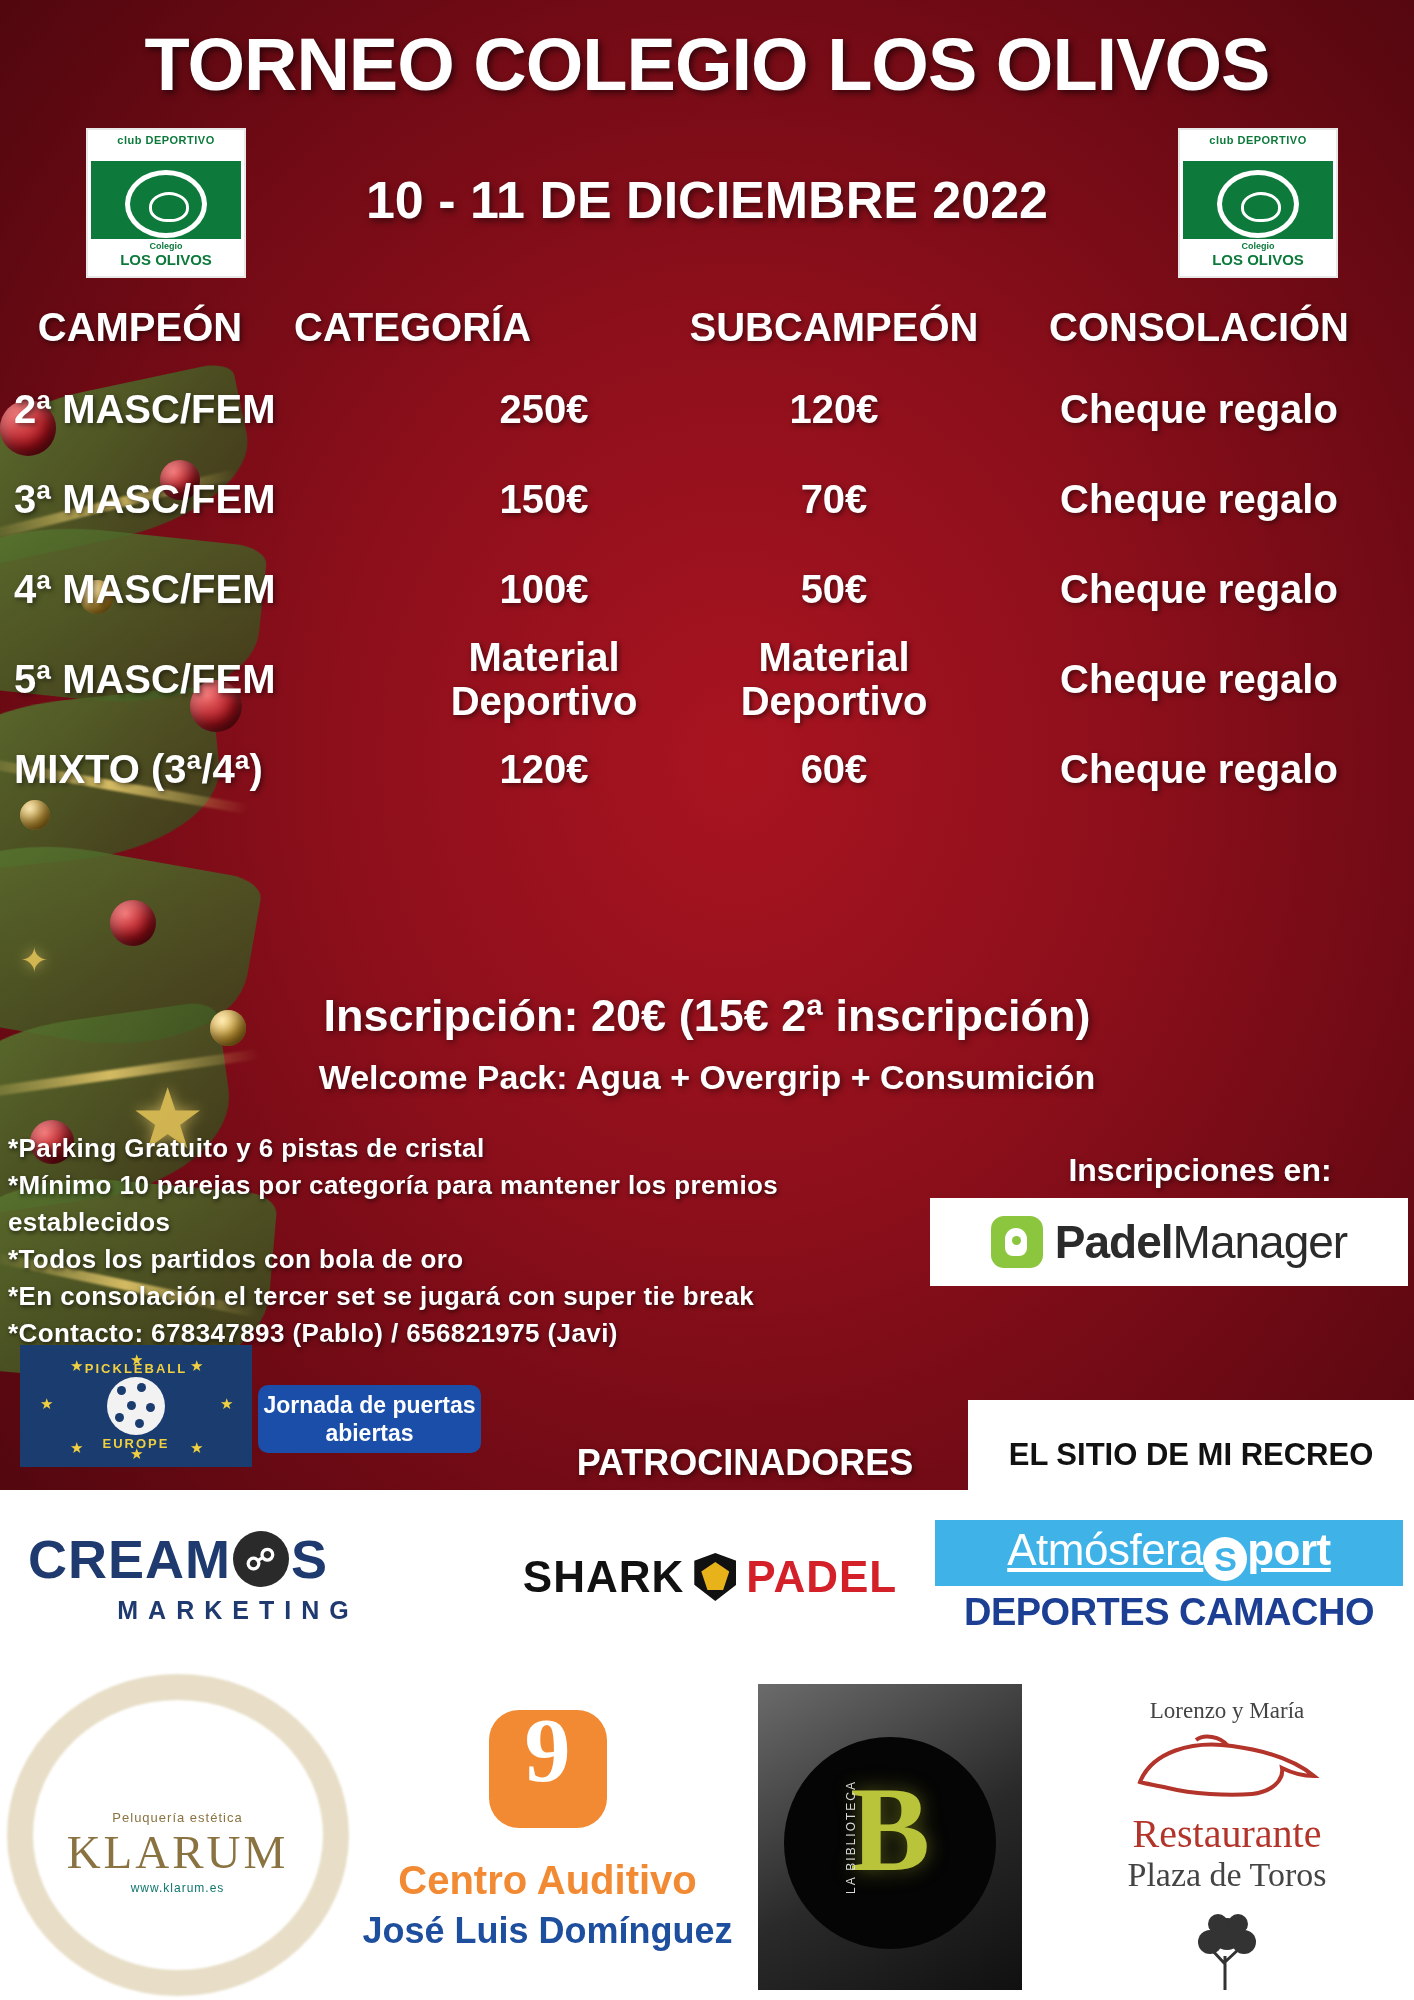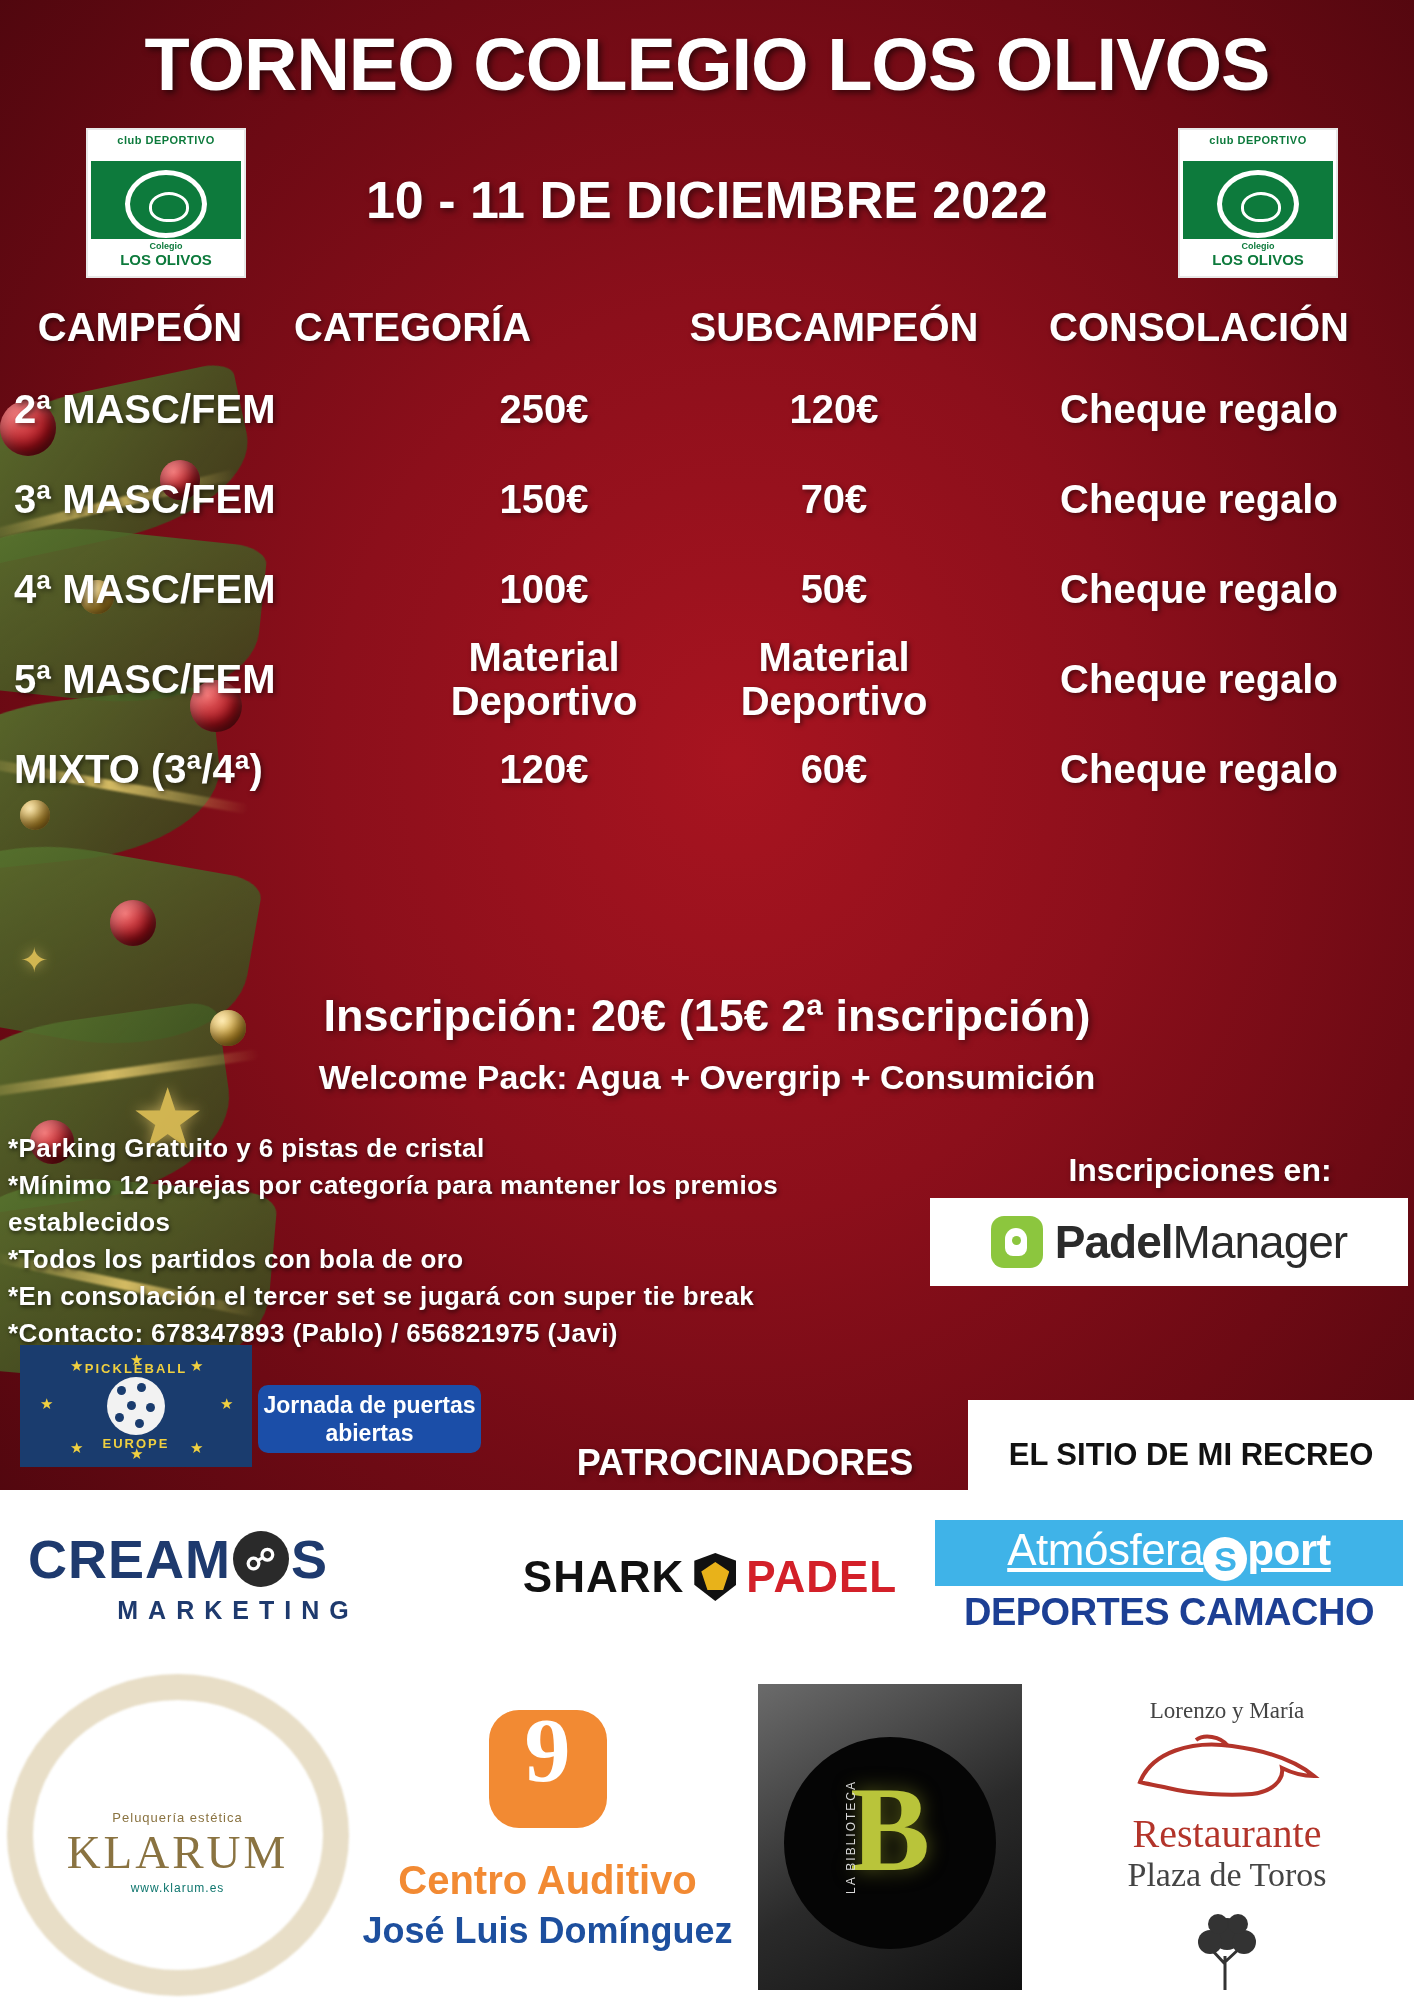--- a/index.html
+++ b/index.html
@@ -454,21 +454,21 @@
         <div class="td c2">60€</div>
         <div class="td c3">Cheque regalo</div>
       </div>
     </div>
 
     <div class="insc-main">Inscripción: 20€ (15€ 2ª inscripción)</div>
     <div class="insc-sub">Welcome Pack: Agua + Overgrip + Consumición</div>
 
     <div class="notes">
       <div>*Parking Gratuito y 6 pistas de cristal</div>
-      <div>*Mínimo 12 parejas por categoría para mantener los premios establecidos</div>
+      <div>*Mínimo 10 parejas por categoría para mantener los premios establecidos</div>
       <div>*Todos los partidos con bola de oro</div>
       <div>*En consolación el tercer set se jugará con super tie break</div>
       <div>*Contacto: 678347893 (Pablo) / 656821975 (Javi)</div>
     </div>
 
     <div class="insc-en">Inscripciones en:</div>
     <div class="pm-box">
       <div class="pm-mark"></div>
       <div class="pm-text">
         <b>Padel</b><span>Manager</span>

